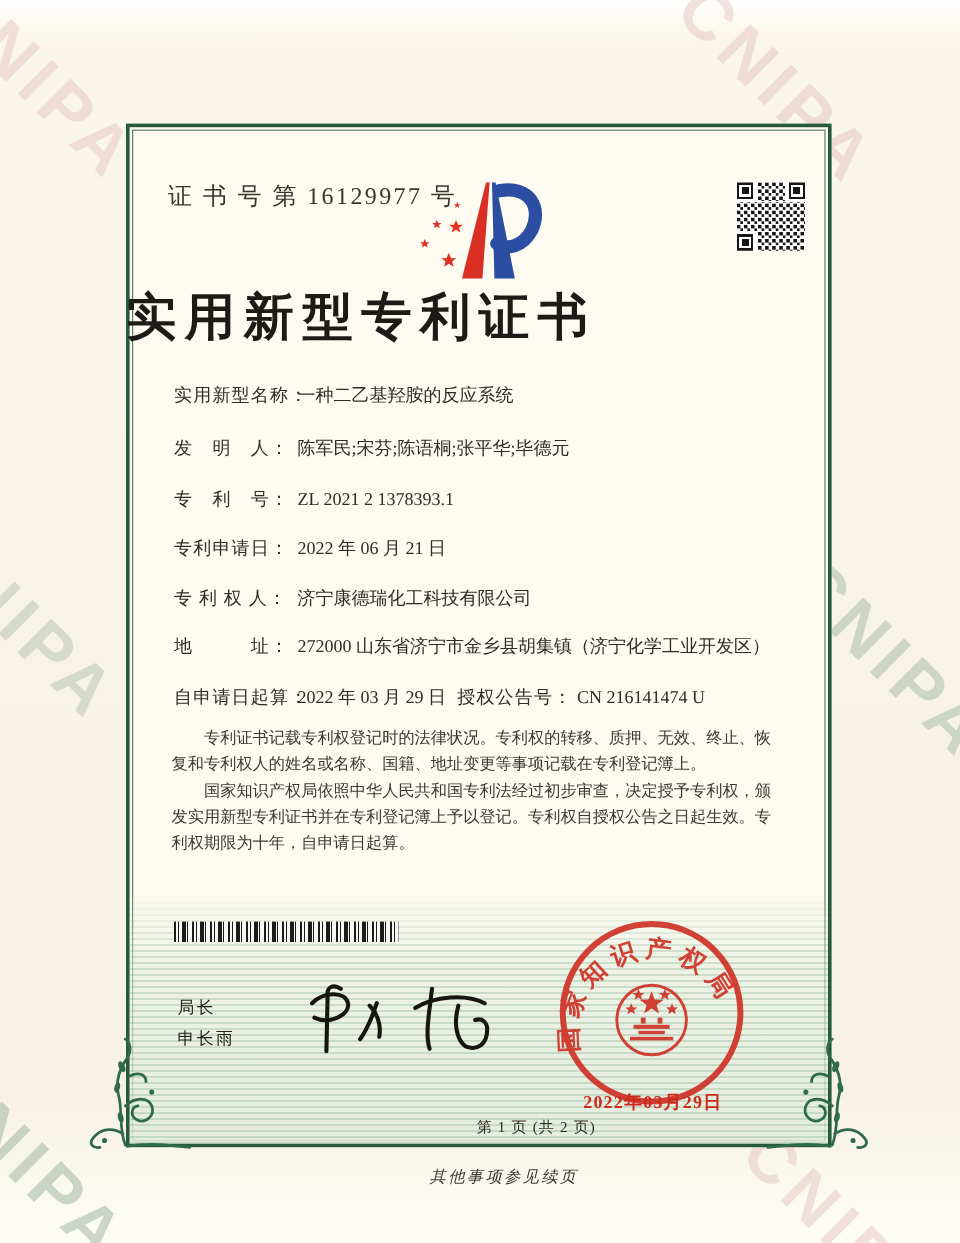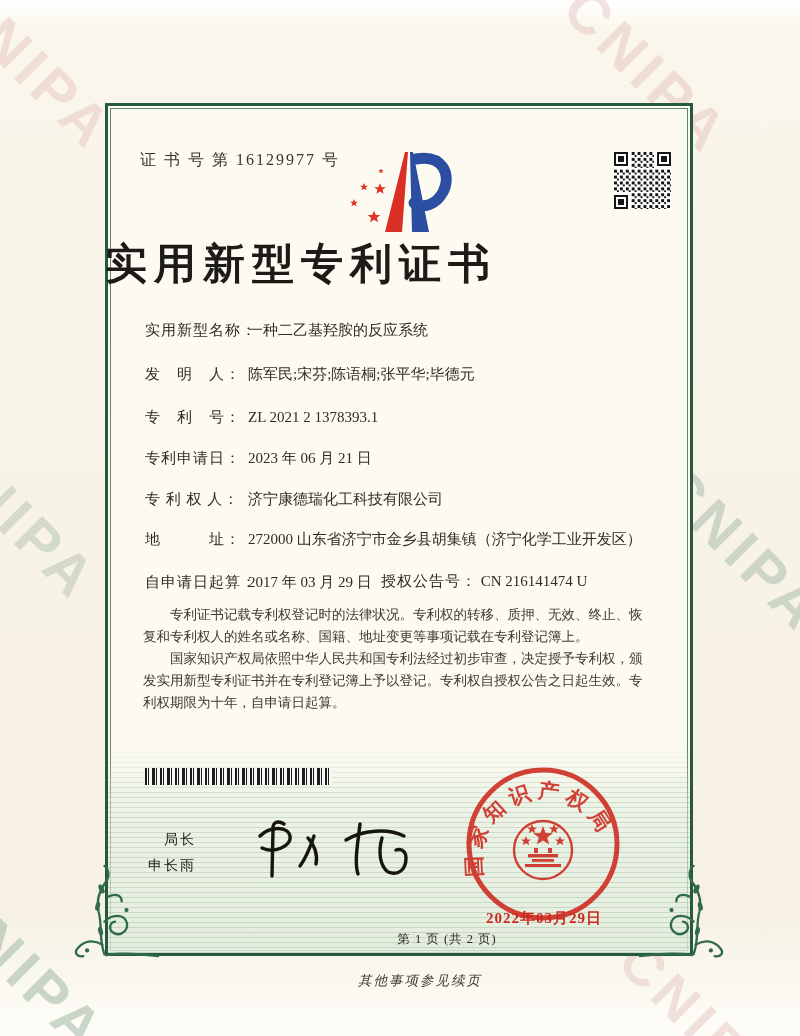--- a/index.html
+++ b/index.html
@@ -42,21 +42,21 @@
     -webkit-mask-image:linear-gradient(180deg,transparent 0,black 28%);
             mask-image:linear-gradient(180deg,transparent 0,black 28%);
     pointer-events:none;
   }
   
   .ornament{position:absolute;width:96px;height:96px;pointer-events:none;}
   .orn-bl{left:66px;top:864px;}
   .orn-br{left:636px;top:864px;transform:scaleX(-1);}
   
   .cert-number{
-    position:absolute;left:140px;top:150px;font-size:16px;color:#3a362f;letter-spacing:2px;
+    position:absolute;left:140px;top:150px;font-size:20px;color:#3a362f;letter-spacing:2px;
   }
   .logo{position:absolute;left:336px;top:146px;}
   .qr{position:absolute;left:614px;top:152px;width:57px;height:57px;}
   .doc-title{
     position:absolute;left:105px;top:236px;width:704px;text-align:left;
     font-size:42px;font-weight:bold;color:#1d1b18;letter-spacing:7px;
   }
   
   .field{position:absolute;left:145px;font-size:15px;color:#2f2b26;line-height:21px;}
   .field .lbl{position:absolute;left:0;top:0;width:96px;letter-spacing:1px;white-space:nowrap;}
@@ -70,21 +70,21 @@
   .legal{position:absolute;left:143px;top:604px;width:505px;
     font-size:13.5px;line-height:22px;color:#3c3833;}
   .legal p{margin:0;text-indent:2em;}
   
   .barcode{
     position:absolute;left:145px;top:768px;width:187px;height:17px;
     background:repeating-linear-gradient(90deg,
       #1c1c1c 0 2px,#f6f6f2 2px 3px,#1c1c1c 3px 4px,#f6f6f2 4px 7px,
       #1c1c1c 7px 10px,#f6f6f2 10px 11px,#1c1c1c 11px 12px,#f6f6f2 12px 15px);
   }
-  .director-label{position:absolute;left:164px;top:831px;font-size:14px;color:#23211e;letter-spacing:2px;}
+  .director-label{position:absolute;left:148px;top:831px;font-size:14px;color:#23211e;letter-spacing:2px;}
   .director-name{position:absolute;left:148px;top:857px;font-size:14px;color:#23211e;letter-spacing:2px;}
   .signature{position:absolute;left:248px;top:810px;}
   
   .seal{position:absolute;left:462px;top:760px;width:162px;height:168px;opacity:0.92;}
   .seal-date{
     position:absolute;left:486px;top:884px;font-size:15px;font-weight:bold;color:#cd2a1e;
     letter-spacing:1px;white-space:nowrap;margin-top:25px;
   }
   .page-info{
     position:absolute;left:105px;top:931px;width:684px;text-align:center;
@@ -200,33 +200,33 @@
   <div class="field f-inventor">
     <span class="lbl">发　明　人：</span>
     <span class="val">陈军民;宋芬;陈语桐;张平华;毕德元</span>
   </div>
   <div class="field f-patno">
     <span class="lbl">专　利　号：</span>
     <span class="val">ZL 2021 2 1378393.1</span>
   </div>
   <div class="field f-filed">
     <span class="lbl">专利申请日：</span>
-    <span class="val">2023 年 06 月 21 日</span>
+    <span class="val">2022 年 06 月 21 日</span>
   </div>
   <div class="field f-owner">
     <span class="lbl">专 利 权 人：</span>
     <span class="val">济宁康德瑞化工科技有限公司</span>
   </div>
   <div class="field f-addr">
     <span class="lbl">地　　　址：</span>
     <span class="val">272000 山东省济宁市金乡县胡集镇（济宁化学工业开发区）</span>
   </div>
   <div class="field f-grant">
     <span class="lbl">自申请日起算：</span>
-    <span class="val">2017 年 03 月 29 日</span>
+    <span class="val">2022 年 03 月 29 日</span>
   </div>
   <div class="f-grant2">
     <span class="lbl2">授权公告号：</span>
     <span>CN 216141474 U</span>
   </div>
 
   <div class="legal">
     <p>专利证书记载专利权登记时的法律状况。专利权的转移、质押、无效、终止、恢复和专利权人的姓名或名称、国籍、地址变更等事项记载在专利登记簿上。</p>
     <p>国家知识产权局依照中华人民共和国专利法经过初步审查，决定授予专利权，颁发实用新型专利证书并在专利登记簿上予以登记。专利权自授权公告之日起生效。专利权期限为十年，自申请日起算。</p>
   </div>

